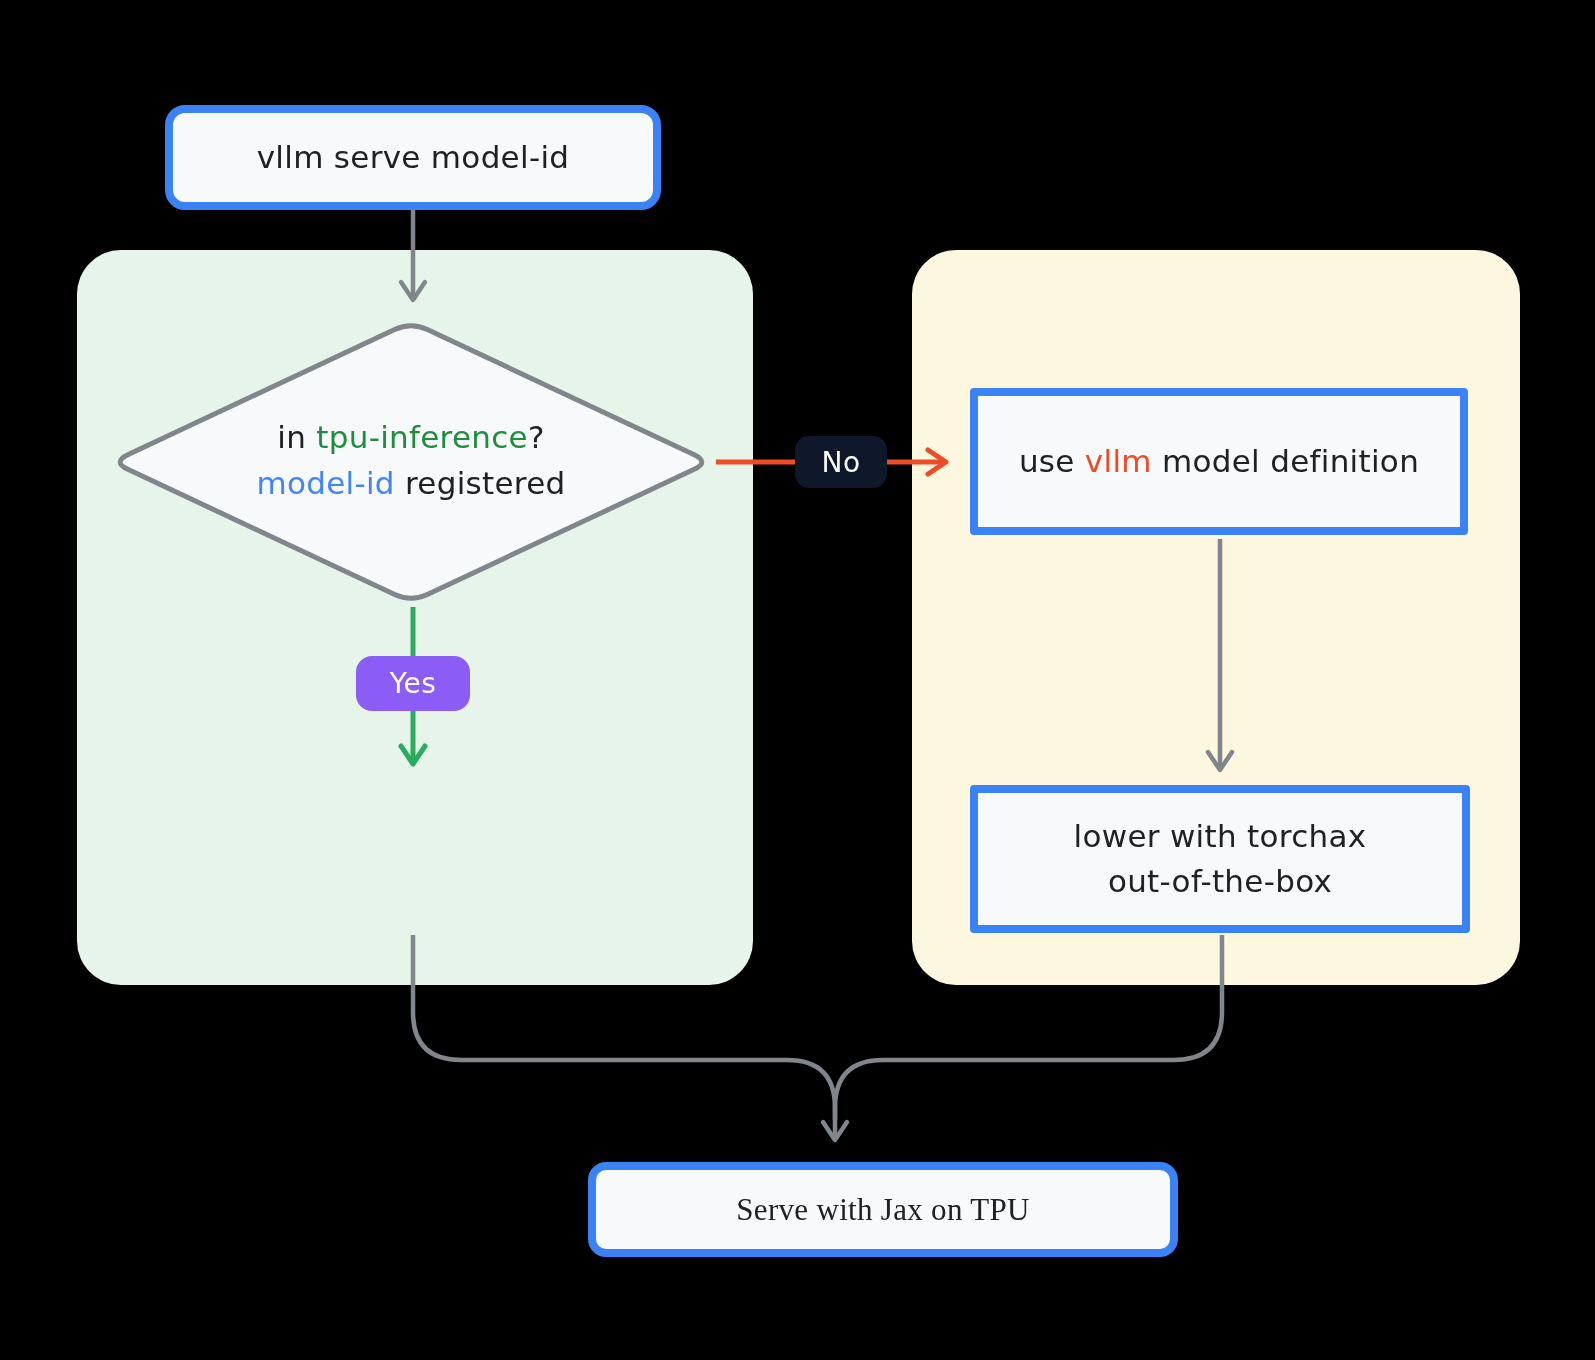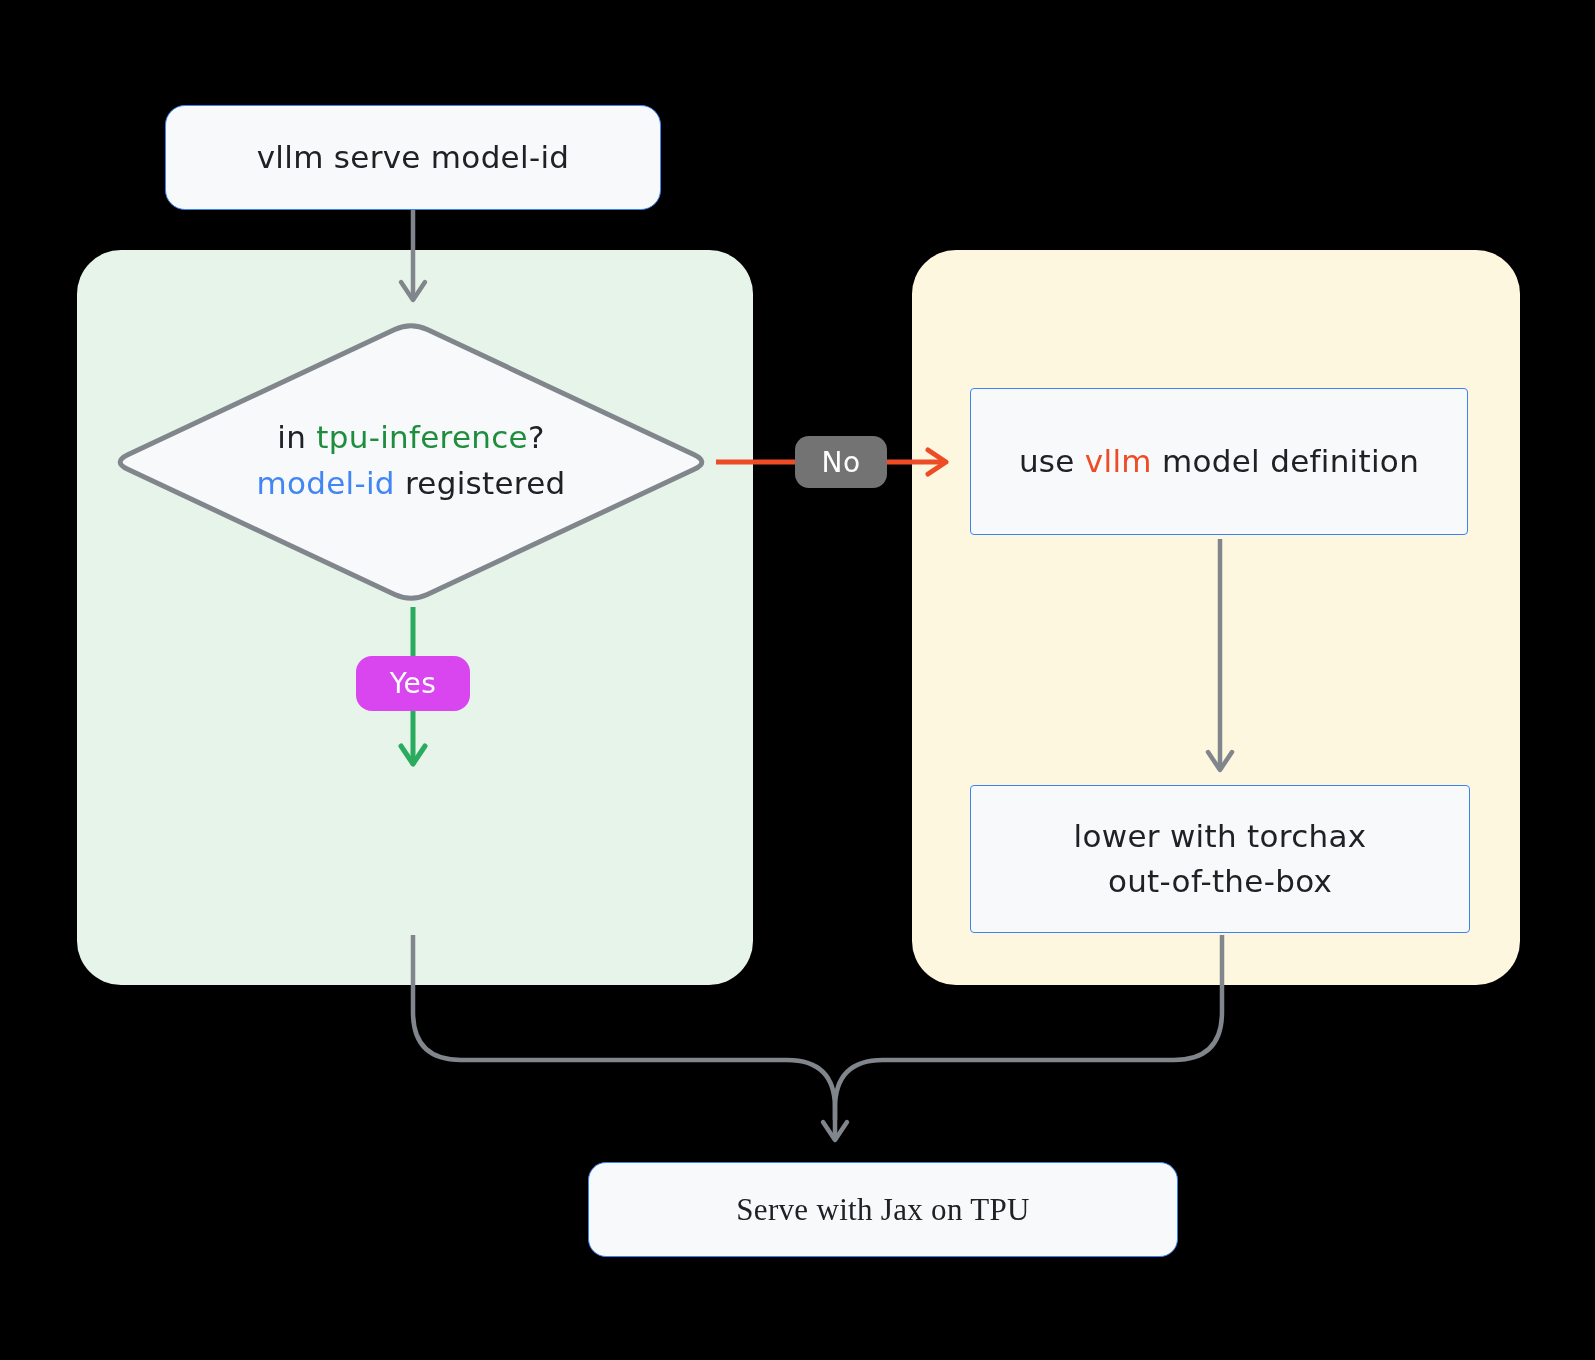--- a/index.html
+++ b/index.html
@@ -5,41 +5,41 @@
   html,body{margin:0;padding:0;background:#000;}
   .canvas{
     position:relative;width:1595px;height:1360px;background:#000;overflow:hidden;
     font-family:"DejaVu Sans","Liberation Sans",sans-serif;color:#202124;
   }
   .panel{position:absolute;border-radius:44px;}
   .panel.green{left:77px;top:250px;width:676px;height:735px;background:#e6f4ea;}
   .panel.yellow{left:912px;top:250px;width:608px;height:735px;background:#fef7e0;}
   svg.wires{position:absolute;left:0;top:0;z-index:1;}
   .node{
-    position:absolute;z-index:2;background:#f8f9fa;border:1px solid #3b82f6;
+    position:absolute;z-index:2;background:#f8f9fa;border:8px solid #3b82f6;
     border-radius:20px;display:flex;align-items:center;justify-content:center;
     text-align:center;font-size:31px;line-height:45px;letter-spacing:.3px;box-sizing:border-box;
   }
   .node.r24{border-radius:4px;}
   .node-start{left:165px;top:105px;width:496px;height:105px;}
   .node-tpu{left:161px;top:785px;width:504px;height:148px;}
   .node-tpu .inner{width:460px;}
   .node-vllm{left:970px;top:388px;width:498px;height:147px;}
   .node-torchax{left:970px;top:785px;width:500px;height:148px;}
   .node-serve{left:588px;top:1162px;width:590px;height:95px;border-radius:18px;font-family:Liberation Serif, serif;}
   .decision-text{
     position:absolute;z-index:2;left:161px;top:414px;width:500px;text-align:center;
     font-size:31px;line-height:46px;letter-spacing:.3px;
   }
   .badge{
     position:absolute;z-index:3;display:flex;align-items:center;justify-content:center;
     color:#fff;font-size:28px;letter-spacing:.5px;
   }
-  .badge.yes{left:356px;top:656px;width:114px;height:55px;border-radius:16px;background:#d946ef;}
-  .badge.no{left:795px;top:436px;width:92px;height:52px;border-radius:14px;background:#737373;}
+  .badge.yes{left:356px;top:656px;width:114px;height:55px;border-radius:16px;background:#8b5cf6;}
+  .badge.no{left:795px;top:436px;width:92px;height:52px;border-radius:14px;background:#0f172a;}
   .c-blue{color:#4285f4;}
   .c-green{color:#1e8e3e;}
   .c-orange{color:#ee4c26;}
   .block{display:block;}
 </style>
 </head>
 <body>
 
 <div class="canvas">
 

